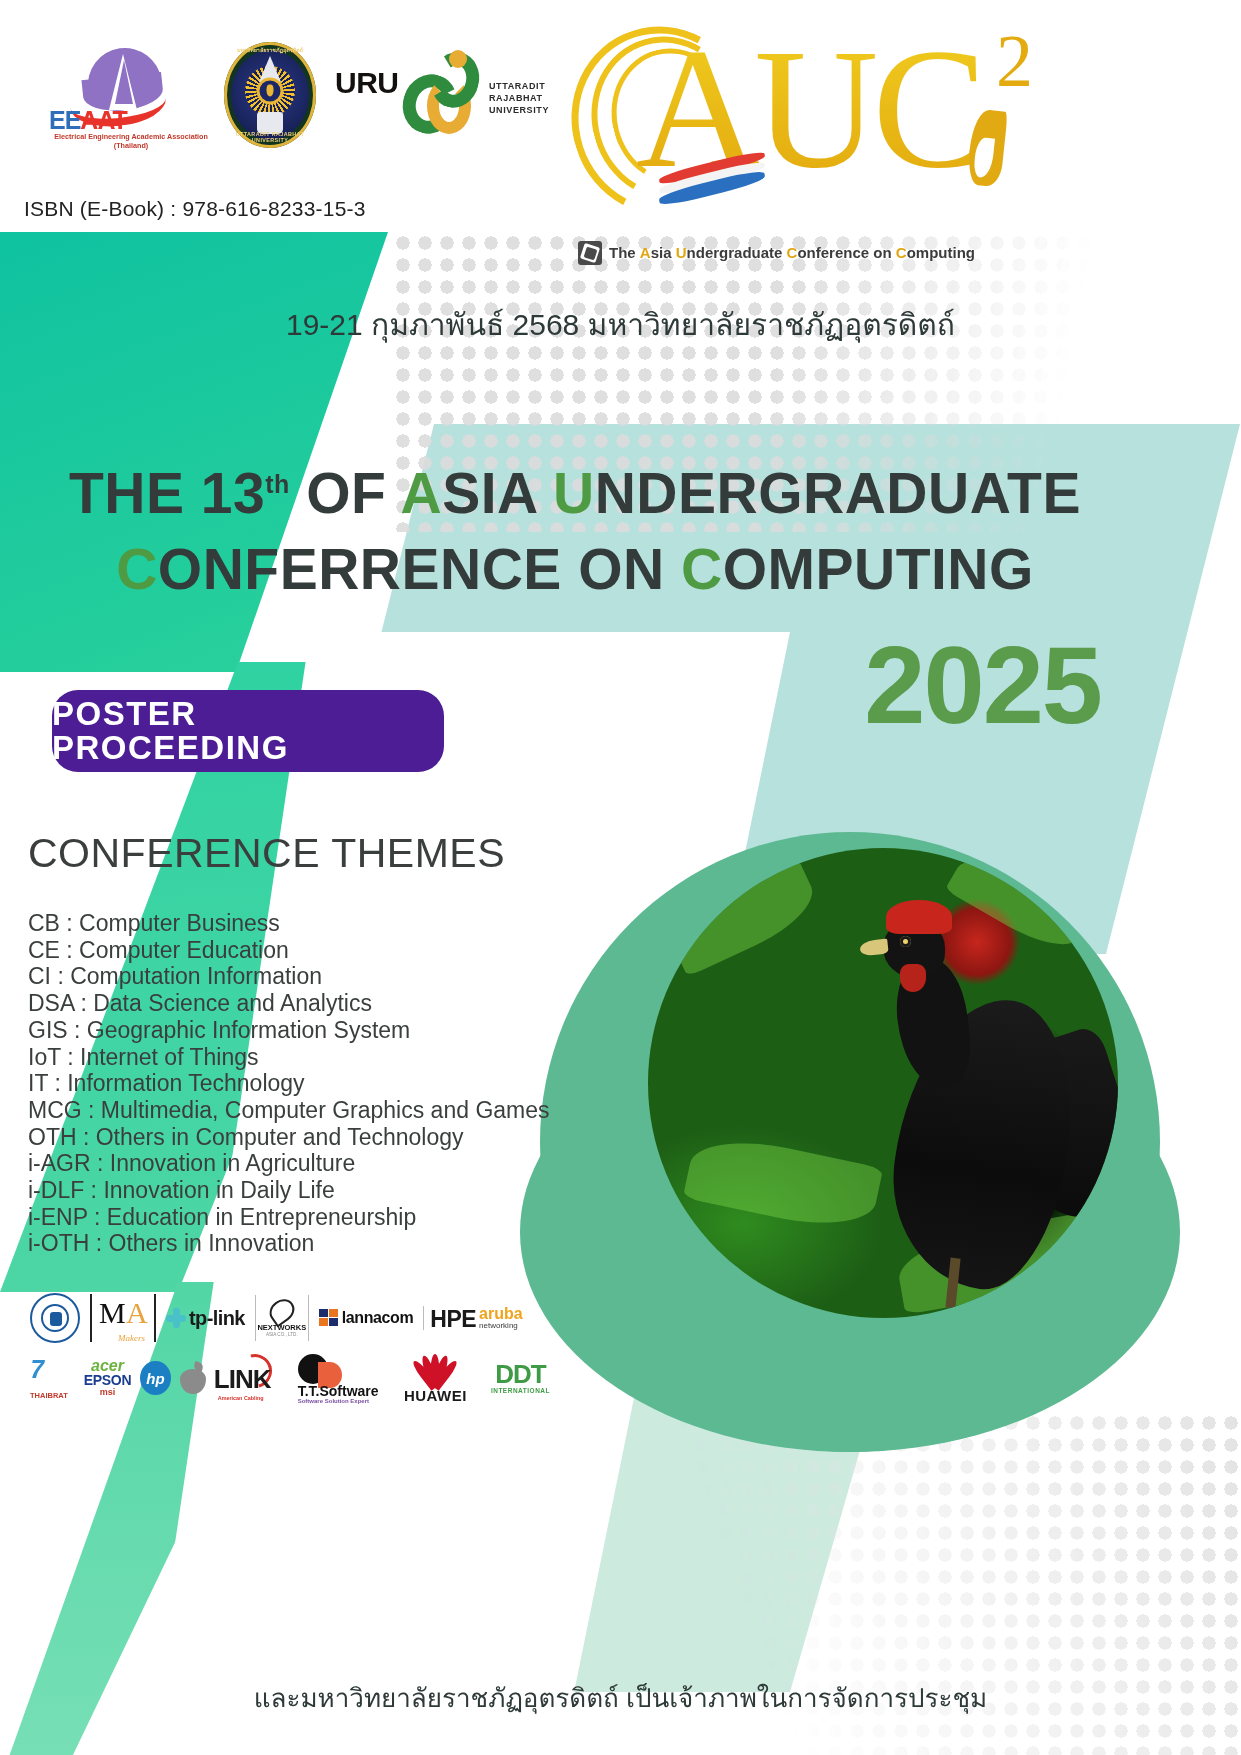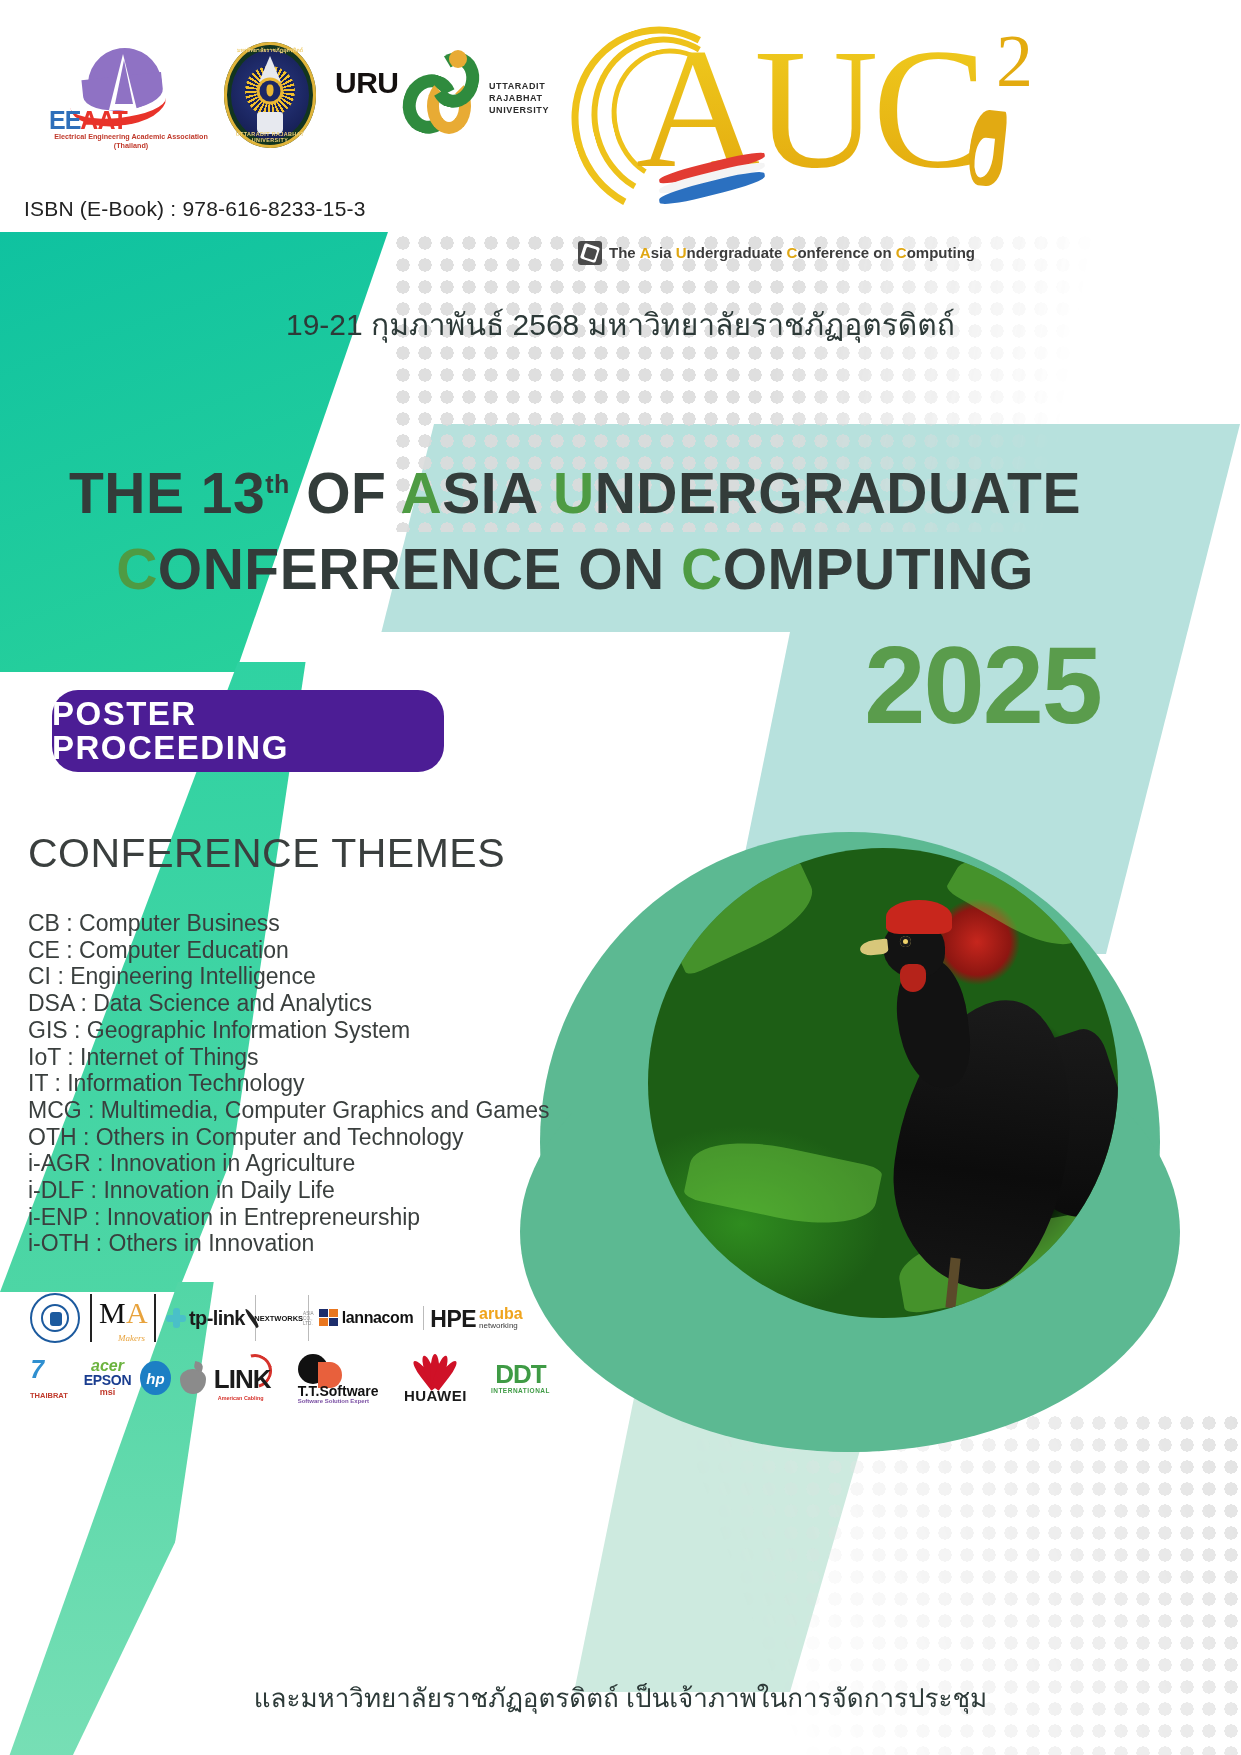--- a/index.html
+++ b/index.html
@@ -250,21 +250,21 @@
   .sp-ma .a { position:absolute; left:34px; top:4px; font:400 30px/30px "Liberation Serif",serif; color:#e8a33d; }
   .sp-ma .mk { position:absolute; left:26px; bottom:-1px; font:italic 9px/10px "Liberation Serif",serif; color:#e8a33d; }
 
   .sp-tplink { display:flex; align-items:center; gap:3px; }
   .sp-tplink .cross { width:20px; height:20px; position:relative; }
   .sp-tplink .cross:before, .sp-tplink .cross:after { content:""; position:absolute; background:#4ac0c8; border-radius:3px; }
   .sp-tplink .cross:before { left:7px; top:0; width:7px; height:20px; }
   .sp-tplink .cross:after { left:0; top:7px; width:20px; height:7px; }
   .sp-tplink .w { font:700 20px/20px "Liberation Sans",sans-serif; color:#1b1b1b; letter-spacing:-.6px; }
 
-  .sp-nw { width:54px; height:46px; display:flex; flex-direction:row; align-items:center;
+  .sp-nw { width:54px; height:46px; display:flex; flex-direction:column; align-items:center;
       border-left:1px solid #bbb; border-right:1px solid #bbb; padding:0 5px; }
   .sp-nw .dish { width:26px; height:22px; border-radius:50% 50% 50% 0; background:#fff;
       border:2px solid #222; transform:rotate(-35deg); }
   .sp-nw .t1 { font:700 7.5px/8px "Liberation Sans",sans-serif; color:#111; margin-top:2px; }
   .sp-nw .t2 { font:400 4.6px/5px "Liberation Sans",sans-serif; color:#888; }
 
   .sp-lanna { display:flex; align-items:center; gap:3px; }
   .sp-lanna .sq { width:20px; height:18px; position:relative; }
   .sp-lanna .sq i { position:absolute; width:9px; height:8px; display:block; }
   .sp-lanna .q1 { left:0; top:0; background:#1d2d6b; }
@@ -441,30 +441,30 @@
 
 <div class="badge">
   <span>POSTER PROCEEDING</span>
 </div>
 
 <div class="themes">
   <h2>CONFERENCE THEMES</h2>
   <ul id="themes-list">
       <li>CB : Computer Business</li>
       <li>CE : Computer Education</li>
-      <li>CI : Engineering Intelligence</li>
+      <li>CI : Computation Information</li>
       <li>DSA : Data Science and Analytics</li>
       <li>GIS : Geographic Information System</li>
       <li>IoT : Internet of Things</li>
       <li>IT : Information Technology</li>
       <li>MCG : Multimedia, Computer Graphics and Games</li>
       <li>OTH : Others in Computer and Technology</li>
       <li>i-AGR : Innovation in Agriculture</li>
       <li>i-DLF : Innovation in Daily Life</li>
-      <li>i-ENP : Innovation in Entrepreneurship</li>
+      <li>i-ENP : Education in Entrepreneurship</li>
       <li>i-OTH : Others in Innovation</li>
     </ul>
 </div>
 
 <div class="sponsors">
   <div class="sp-row r1">
     <div class="sp sp-seal"></div>
     <div class="sp sp-ma">
       <span class="m">M</span>
       <span class="a">A</span>

